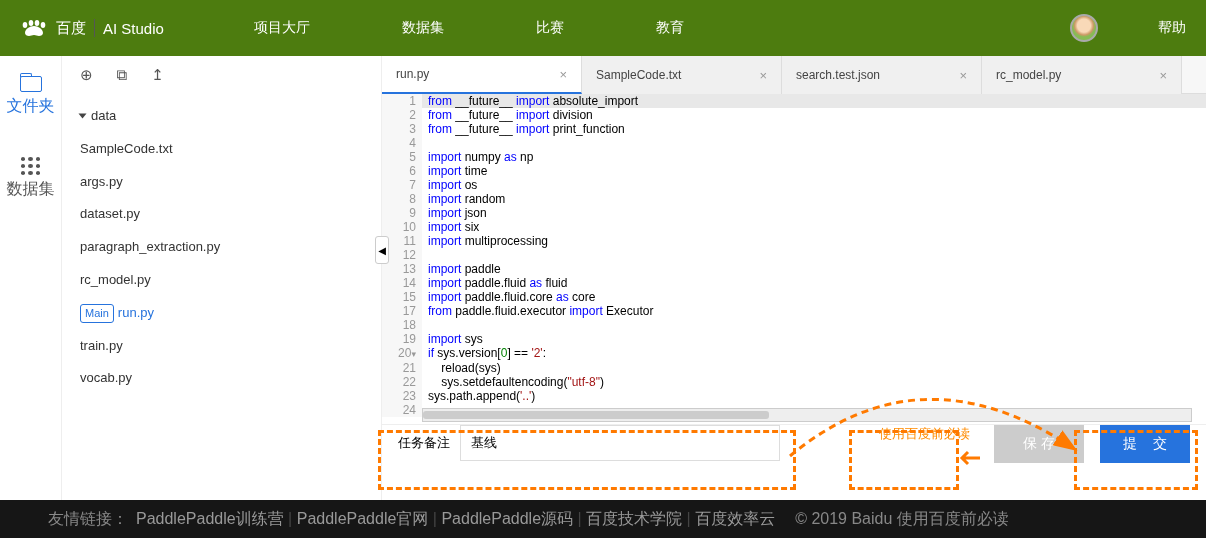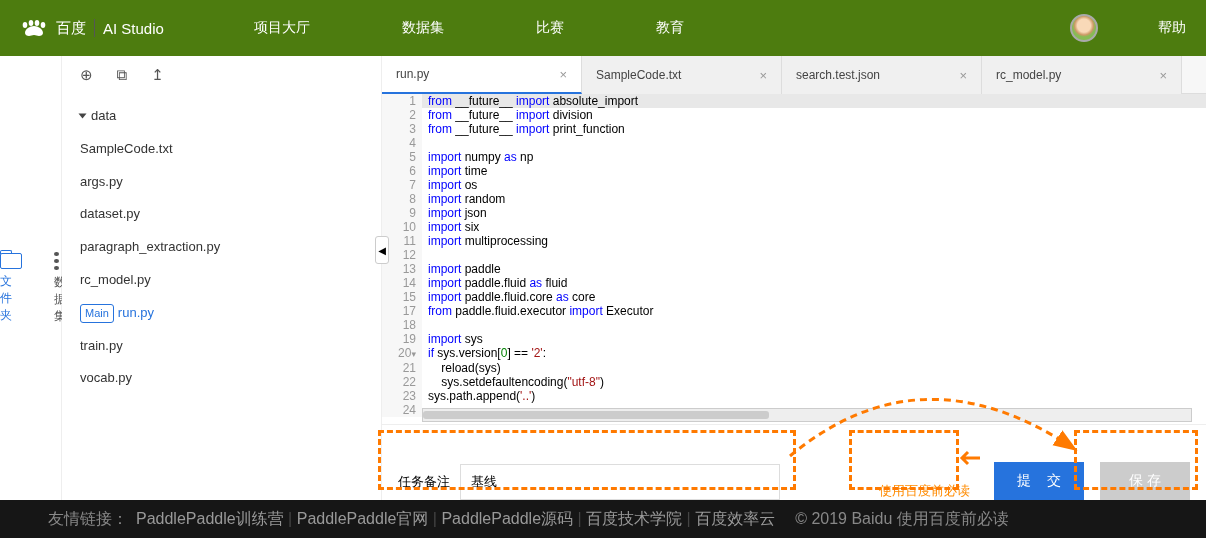--- a/index.html
+++ b/index.html
@@ -8,21 +8,21 @@
 .logo-area { display:flex; align-items:center; gap:8px; margin-right:90px; }
 .logo-paw { width:28px; height:16px; }
 .logo-text { font-weight:500; font-size:15px; }
 .divider-v { width:1px; height:18px; background:#555; }
 .logo-sub { font-size:15px; }
 .nav-links { display:flex; gap:92px; }
 .nav-links span { cursor:pointer; }
 .nav-right { margin-left:auto; display:flex; align-items:center; gap:60px; }
 .avatar { width:28px; height:28px; border-radius:50%; background:radial-gradient(circle at 50% 40%, #f9d9b8 35%, #c96 50%, #8b5 60%); border:2px solid #aaa; }
 .main { display:flex; height:444px; background:#fff; }
-.left-rail { width:62px; background:#fff; border-right:1px solid #eee; display:flex; align-items:center; padding-top:20px; gap:32px; font-size:12px; color:#555; }
+.left-rail { width:62px; background:#fff; border-right:1px solid #eee; display:flex; flex-direction:column; align-items:center; padding-top:20px; gap:40px; font-size:16px; color:#555; }
 .rail-item { display:flex; flex-direction:column; align-items:center; gap:4px; cursor:pointer; }
 .rail-item.active { color:#2673dd; }
 .icon-folder { width:22px; height:16px; border:1.5px solid #2673dd; border-radius:2px; position:relative; }
 .icon-folder:before { content:""; position:absolute; top:-4px; left:-1px; width:10px; height:3px; border:1.5px solid #2673dd; border-bottom:none; border-radius:2px 2px 0 0; }
 .icon-data { width:20px; height:18px; display:grid; grid-template-columns:repeat(3,1fr); grid-template-rows:repeat(3,1fr); gap:3px; }
 .icon-data span { background:#555; border-radius:50%; }
 .sidebar { width:320px; border-right:1px solid #eee; background:#fff; font-size:13px; color:#333; }
 .sb-tools { height:38px; display:flex; align-items:center; gap:24px; padding-left:18px; color:#555; }
 .sb-tools span { cursor:pointer; font-size:15px; }
 .file-tree { padding:6px 0; }
@@ -40,21 +40,21 @@
 .code-line { display:flex; line-height:14px; }
 .line-no { width:40px; text-align:right; padding-right:6px; color:#999; background:#f7f7f7; user-select:none; }
 .code { padding-left:6px; white-space:pre; }
 .kw-blue { color:#00f; }
 .kw-green { color:#008000; }
 .kw-str { color:#a31515; }
 .hl { background:#e8e8e8; }
 .collapse-handle { position:absolute; left:-7px; top:180px; width:14px; height:28px; background:#fff; border:1px solid #ccc; border-radius:3px; font-size:10px; display:flex; align-items:center; justify-content:center; cursor:pointer; z-index:5; }
 .hscroll { position:absolute; left:40px; right:14px; bottom:78px; height:14px; background:#eee; border:1px solid #ccc; }
 .hscroll:after { content:""; position:absolute; left:0; width:45%; top:2px; bottom:2px; background:#ccc; border-radius:3px; }
-.action-bar { height:76px; display:flex; align-items:flex-end; padding:0 16px; gap:16px; background:#fff; font-size:13px; border-top:1px solid #eee; position:relative; }
+.action-bar { height:76px; display:flex; align-items:flex-start; padding:0 16px; gap:16px; background:#fff; font-size:13px; border-top:1px solid #eee; position:relative; }
 .remark-wrap { display:flex; align-items:center; gap:10px; }
 .remark-input { width:320px; height:36px; border:1px solid #ddd; padding:0 10px; font-size:13px; }
 .link-view { color:#ff8b00; text-decoration:none; margin-left:auto; margin-right:8px; }
 .btn { width:90px; height:38px; border:none; font-size:14px; cursor:pointer; }
 .btn-save { background:#ccc; color:#fff; }
 .btn-submit { background:#2673dd; color:#fff; letter-spacing:6px; padding-left:6px; }
 .highlight-box { position:absolute; border:3px dashed #ff7a00; pointer-events:none; z-index:50; }
 .arrow-svg { position:absolute; z-index:49; pointer-events:none; }
 .footer { height:38px; background:#161616; color:#888; font-size:16px; display:flex; align-items:center; padding:0 48px; gap:8px; }
 .footer a { color:#999; text-decoration:none; }
@@ -248,22 +248,22 @@
           <div class="code"></div>
         </div>
       </div>
     <div class="hscroll"></div>
     <div class="action-bar">
       <div class="remark-wrap">
         <span>任务备注</span>
         <input class="remark-input" value="基线" style="">
       </div>
       <a class="link-view">使用百度前必读</a>
+      <button class="btn btn-save">保 存</button>
       <button class="btn btn-submit">提 交</button>
-      <button class="btn btn-save">保 存</button>
     </div>
   </div>
 </div>
 
 <div class="footer">
   <span>友情链接：</span>
   <span id="footer-links"><a>PaddlePaddle训练营</a> <span class="sep">|</span> <a>PaddlePaddle官网</a> <span class="sep">|</span> <a>PaddlePaddle源码</a> <span class="sep">|</span> <a>百度技术学院</a> <span class="sep">|</span> <a>百度效率云</a></span>
   <span style="margin-left:12px">© 2019 Baidu 使用百度前必读</span>
 </div>
 

